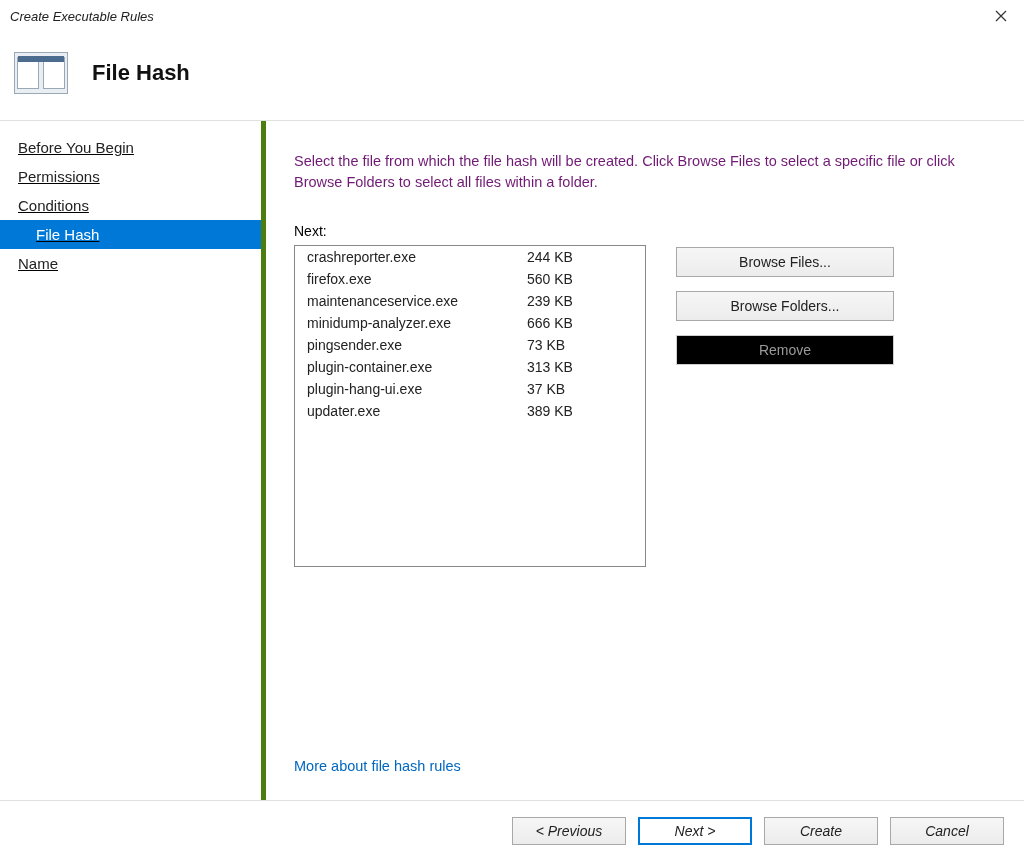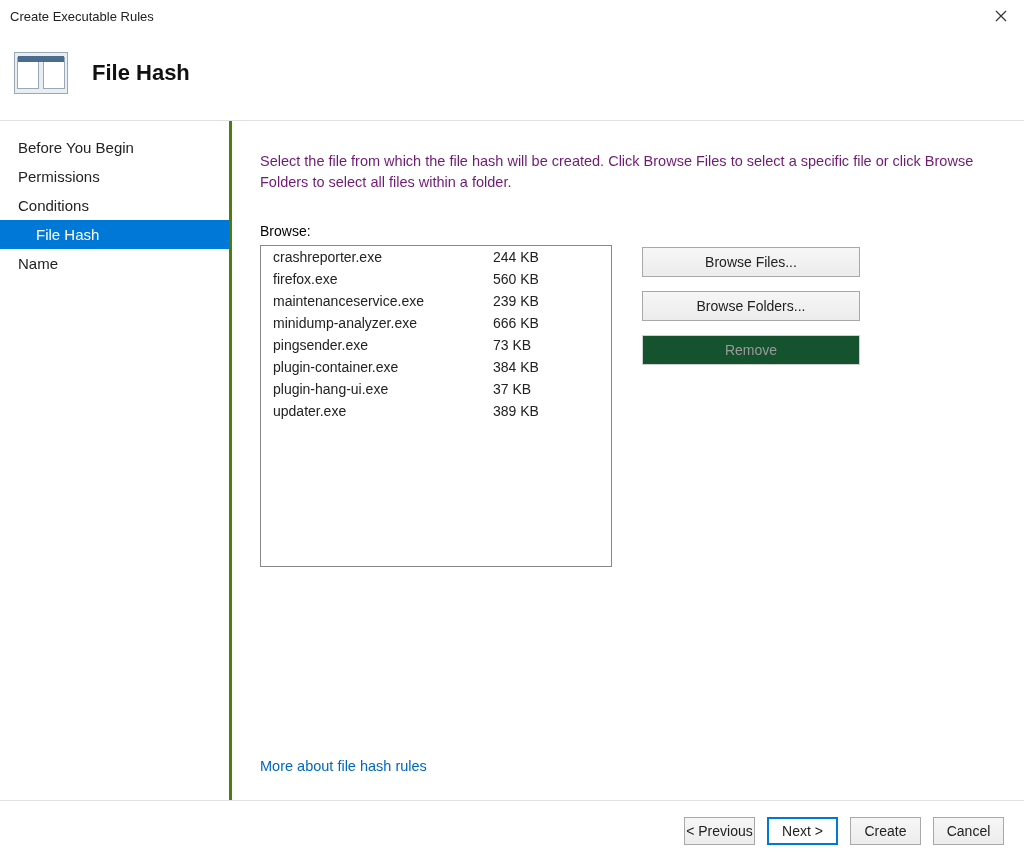--- a/index.html
+++ b/index.html
@@ -16,21 +16,21 @@
     }
     .titlebar {
       height: 32px;
       display: flex;
       align-items: center;
       padding: 0 10px;
       font-size: 13px;
       color: #222;
       position: relative;
     }
-    .titlebar .title { flex: 0 0 auto; }
+    .titlebar .title { flex: 0 0 auto; font-style: italic; }
     .titlebar .close-btn {
       position: absolute;
       right: 8px;
       top: 4px;
       width: 30px;
       height: 24px;
       display: flex;
       align-items: center;
       justify-content: center;
       cursor: pointer;
@@ -66,23 +66,24 @@
       font-weight: 700;
       color: #111;
     }
     .content {
       display: flex;
       flex: 1;
       border-top: 1px solid #e0e0e0;
       min-height: 0;
     }
     .sidebar {
-      width: 232px;
-      border-right: 3px solid #4d7c0f;
+      width: 266px;
+      border-right: 5px solid #4d7c0f;
       padding-top: 12px;
+      text-decoration: underline;
     }
     .nav-item {
       padding: 6px 18px;
       font-size: 15px;
       color: #222;
       cursor: pointer;
     }
     .nav-item.sub { padding-left: 36px; }
     .nav-item.selected {
       background: #0078d7;
@@ -145,21 +146,21 @@
       color: #222;
       cursor: pointer;
       display: flex;
       align-items: center;
       justify-content: center;
       font-family: inherit;
     }
     .btn.disabled {
       color: #9a9a9a;
       border-color: #cfcfcf;
-      background: #14532d;
+      background: #000000;
       cursor: default;
     }
     .spacer { flex: 1; }
     .more-link {
       color: #0067c0;
       font-size: 14.5px;
       cursor: pointer;
       margin-bottom: 26px;
       display: inline-block;
     }
@@ -167,22 +168,23 @@
       height: 60px;
       border-top: 1px solid #e0e0e0;
       display: flex;
       align-items: center;
       justify-content: flex-end;
       gap: 12px;
       padding: 0 20px;
       background: #fff;
     }
     .footer .btn {
-      width: 71px;
+      width: 114px;
       height: 28px;
+      font-style: italic;
     }
     .btn.primary {
       border: 2px solid #0078d7;
       background: #fff;
       height: 28px;
       text-align: right;
     }
   </style>
 </head>
 <body>
@@ -212,21 +214,21 @@
       <div class="nav-item">Conditions</div>
       <div class="nav-item selected sub">File Hash</div>
       <div class="nav-item">Name</div>
     </div>
 
   <div class="main">
     <div class="instructions">Select the file from which the file hash will be created. Click Browse Files to select a specific file or click Browse Folders to select all files within a folder.</div>
 
     <div class="files-section">
       <div class="files-left">
-        <span class="files-label">Browse:</span>
+        <span class="files-label">Next:</span>
         <div class="listbox">
           <div id="file-rows">
               <div class="list-row">
                 <span class="col-name">crashreporter.exe</span>
                 <span class="col-size">244 KB</span>
               </div>
               <div class="list-row">
                 <span class="col-name">firefox.exe</span>
                 <span class="col-size">560 KB</span>
               </div>
@@ -237,21 +239,21 @@
               <div class="list-row">
                 <span class="col-name">minidump-analyzer.exe</span>
                 <span class="col-size">666 KB</span>
               </div>
               <div class="list-row">
                 <span class="col-name">pingsender.exe</span>
                 <span class="col-size">73 KB</span>
               </div>
               <div class="list-row">
                 <span class="col-name">plugin-container.exe</span>
-                <span class="col-size">384 KB</span>
+                <span class="col-size">313 KB</span>
               </div>
               <div class="list-row">
                 <span class="col-name">plugin-hang-ui.exe</span>
                 <span class="col-size">37 KB</span>
               </div>
               <div class="list-row">
                 <span class="col-name">updater.exe</span>
                 <span class="col-size">389 KB</span>
               </div>
             </div>

